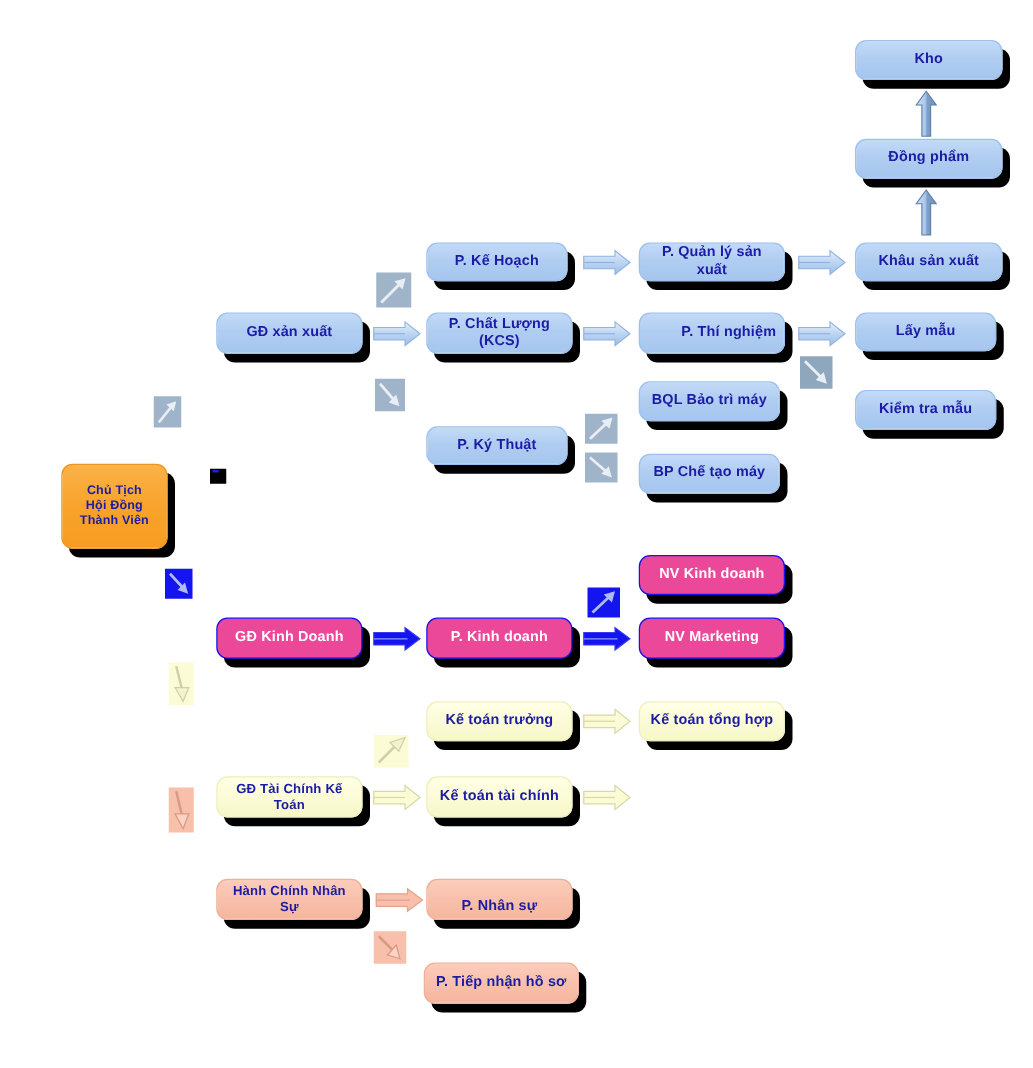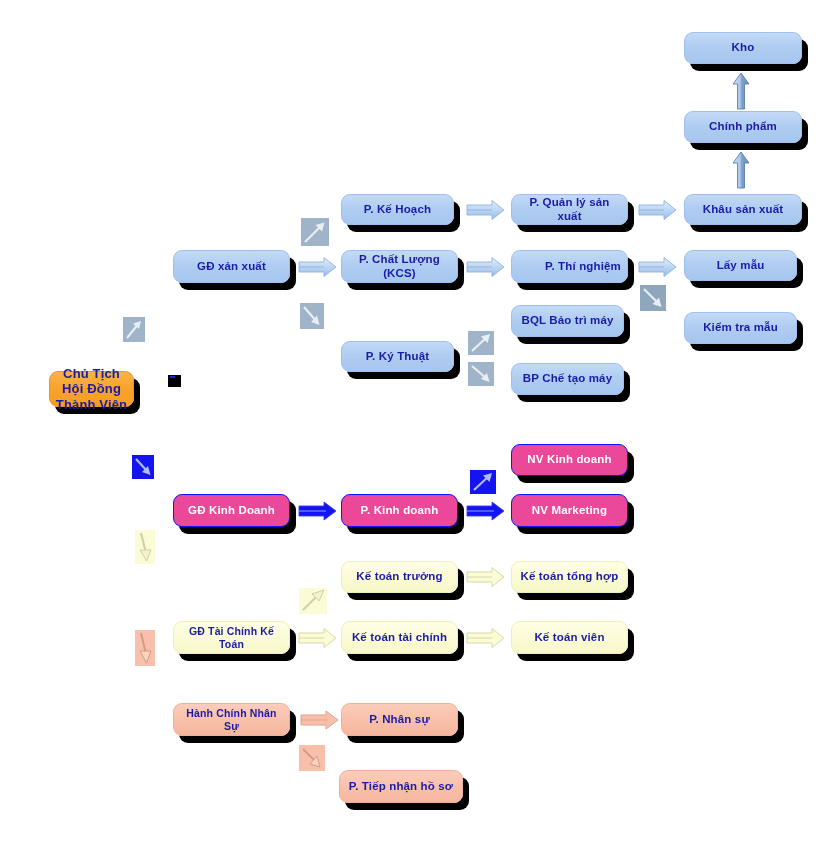--- a/index.html
+++ b/index.html
@@ -98,21 +98,21 @@
             <stop offset="0.45" stop-color="#a9c6ea"></stop>
           <stop offset="0.55" stop-color="#7e9fc8"></stop>
             <stop offset="1" stop-color="#6e8fb8"></stop>
         </linearGradient>
       </defs>
       <path d="M12 1 L20 12 L15.5 12 L15.5 37 L8.5 37 L8.5 12 L4 12 Z" fill="url(#gvA)" stroke="#5e7fa8" stroke-width="0.9"></path>
     </svg>
   </div>
 
   <div class="node n-blue" style="left:684px;top:111px;width:118px;height:32px;">
-    <span class="lbl">Chính phẩm</span>
+    <span class="lbl">Đồng phẩm</span>
   </div>
 
   <div class="conn" style="left:729px;top:151px;">
     <svg width="26" height="38" viewBox="0 0 26 38">
       <path d="M12 1 L20 12 L15.5 12 L15.5 37 L8.5 37 L8.5 12 L4 12 Z" fill="url(#gvA)" stroke="#5e7fa8" stroke-width="0.9"></path>
     </svg>
   </div>
 
   <div class="node n-blue" style="left:341px;top:194px;width:113px;height:31px;">
     <span class="lbl">P. Kế Hoạch</span>
@@ -241,21 +241,21 @@
   </div>
 
   <div class="conn" style="left:123px;top:317px;">
     <svg width="22" height="25" viewBox="0 0 22 25">
       <rect x="0" y="0" width="22" height="25" fill="#9fb4c9"></rect>
       <path d="M4 21 L16 6" stroke="#e8eef6" stroke-width="2.2" fill="none"></path>
       <path d="M18 4 L10 6.5 L16 12 Z" fill="#e8eef6"></path>
     </svg>
   </div>
 
-  <div class="node n-orange" style="left:49px;top:371px;width:85px;height:36px;flex-direction:column;font-size:13px;">
+  <div class="node n-orange" style="left:49px;top:371px;width:85px;height:68px;flex-direction:column;font-size:10px;">
     <span class="lbl">Chủ Tịch</span>
     <span class="lbl">Hội Đồng</span>
     <span class="lbl">Thành Viên</span>
   </div>
 
   <div class="artifact" style="left:168px;top:375px;width:13px;height:12px;">
     <span class="tick"></span>
   </div>
 
   <div class="conn" style="left:132px;top:455px;">
@@ -358,36 +358,33 @@
     <span class="lbl">Kế toán tài chính</span>
   </div>
 
   <div class="conn" style="left:466px;top:627px;">
     <svg width="40" height="22" viewBox="0 0 40 22">
       <path d="M1 6 L26 6 L26 1.5 L38 11 L26 20.5 L26 16 L1 16 Z" fill="#fbfbd6" stroke="#d8d8a8" stroke-width="1"></path>
       <path d="M1 11 L26 11" stroke="#d8d8a8" stroke-width="1" fill="none"></path>
     </svg>
   </div>
 
-  <div class="node n-yellow" style="left:511px;top:621px;width:117px;height:33px;">
-    <span class="lbl">Kế toán viên</span>
-  </div>
 
   <div class="node n-pink" style="left:173px;top:703px;width:117px;height:33px;">
     <span class="lbl" style="font-size:10.5px;">Hành Chính Nhân Sự</span>
   </div>
 
   <div class="conn" style="left:300px;top:710px;">
     <svg width="40" height="20" viewBox="0 0 40 20">
       <path d="M1 5 L26 5 L26 1 L38 10 L26 19 L26 15 L1 15 Z" fill="#f8c0ab" stroke="#e0a38c" stroke-width="1"></path>
       <path d="M1 10 L28 10" stroke="#e0a38c" stroke-width="1" fill="none"></path>
     </svg>
   </div>
 
-  <div class="node n-pink" style="left:341px;top:703px;width:117px;height:33px;">
+  <div class="node n-pink" style="left:341px;top:703px;width:117px;height:33px;align-items:flex-end;">
     <span class="lbl">P. Nhân sự</span>
   </div>
 
   <div class="conn" style="left:299px;top:745px;">
     <svg width="26" height="26" viewBox="0 0 26 26">
       <rect x="0" y="0" width="26" height="26" fill="#f8c0ab"></rect>
       <path d="M4 4 L18 18" stroke="#d79a84" stroke-width="2" fill="none"></path>
       <path d="M21 22 L11 19 L18 11 Z" fill="#fad3c2" stroke="#d79a84" stroke-width="1"></path>
     </svg>
   </div>

